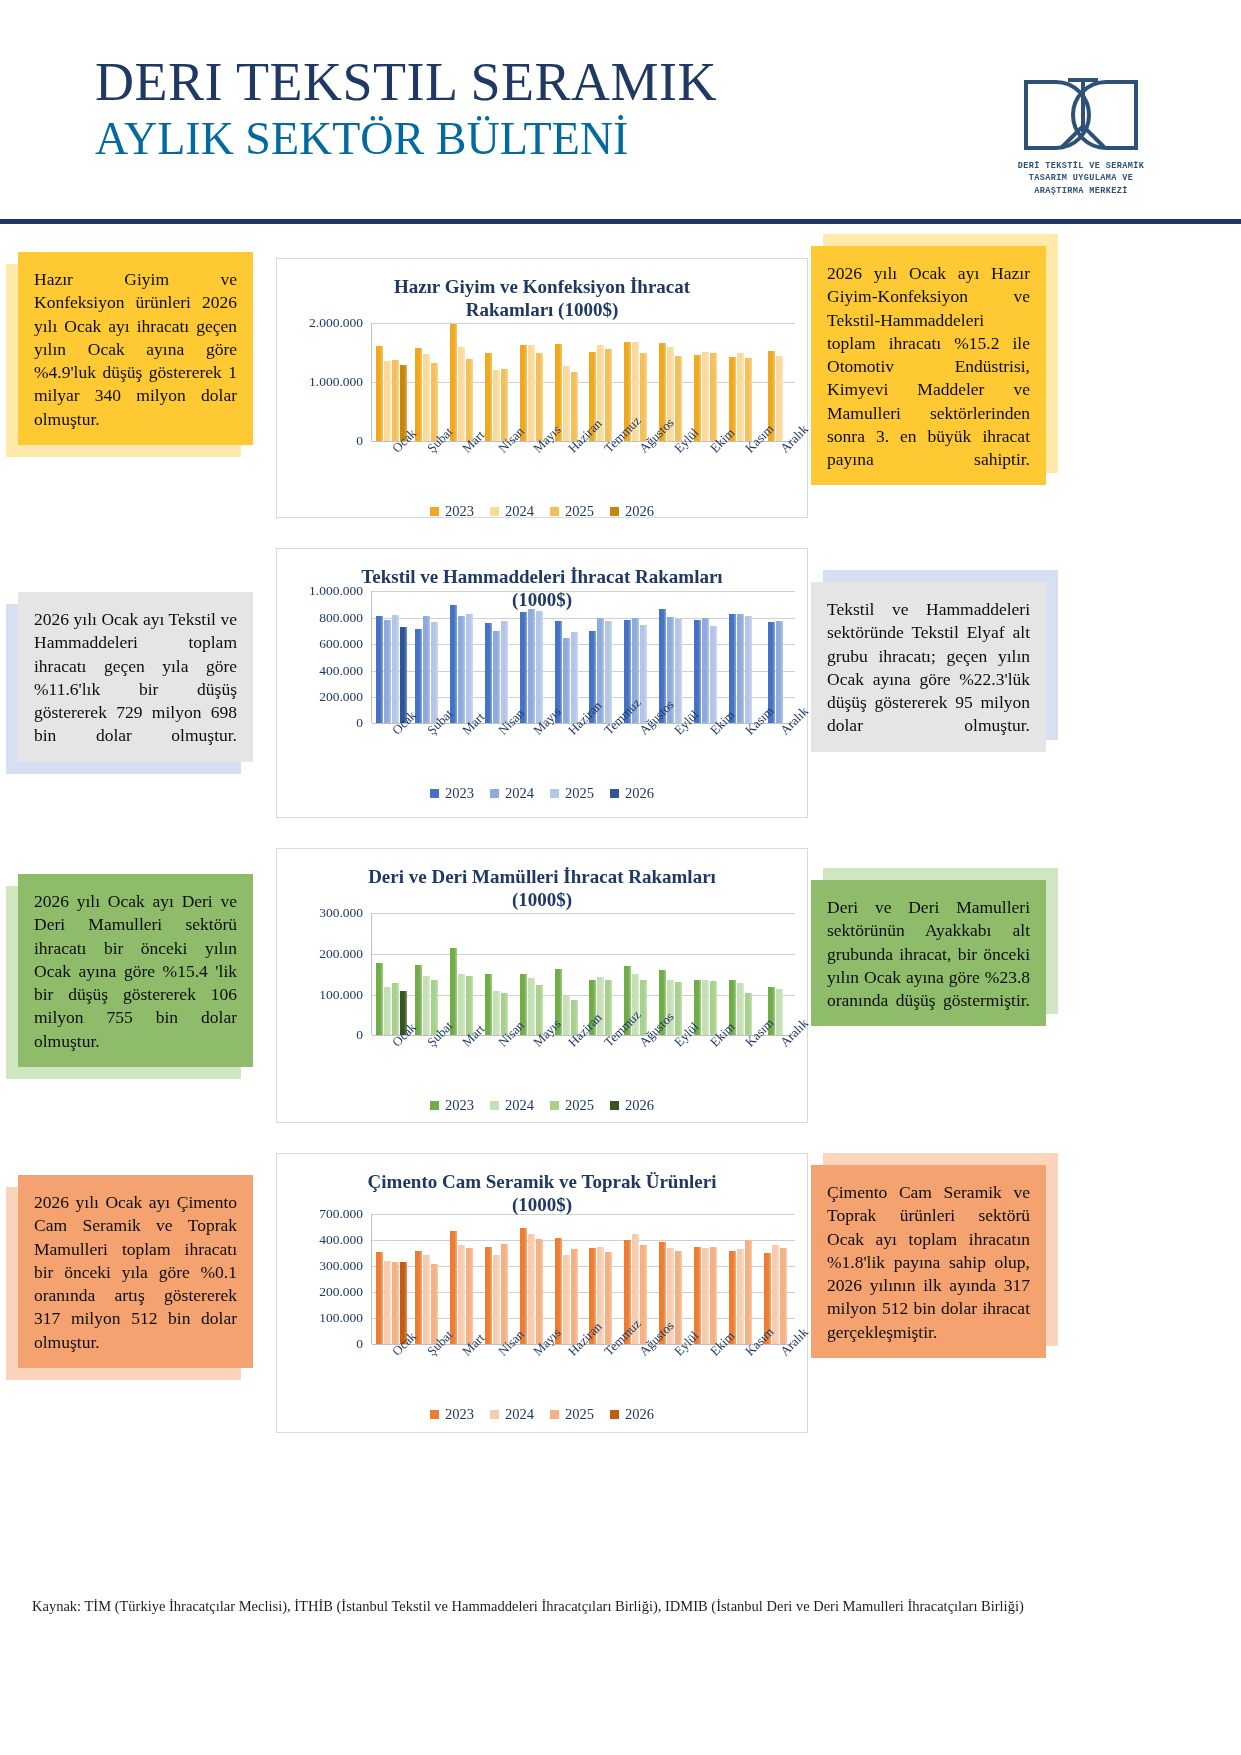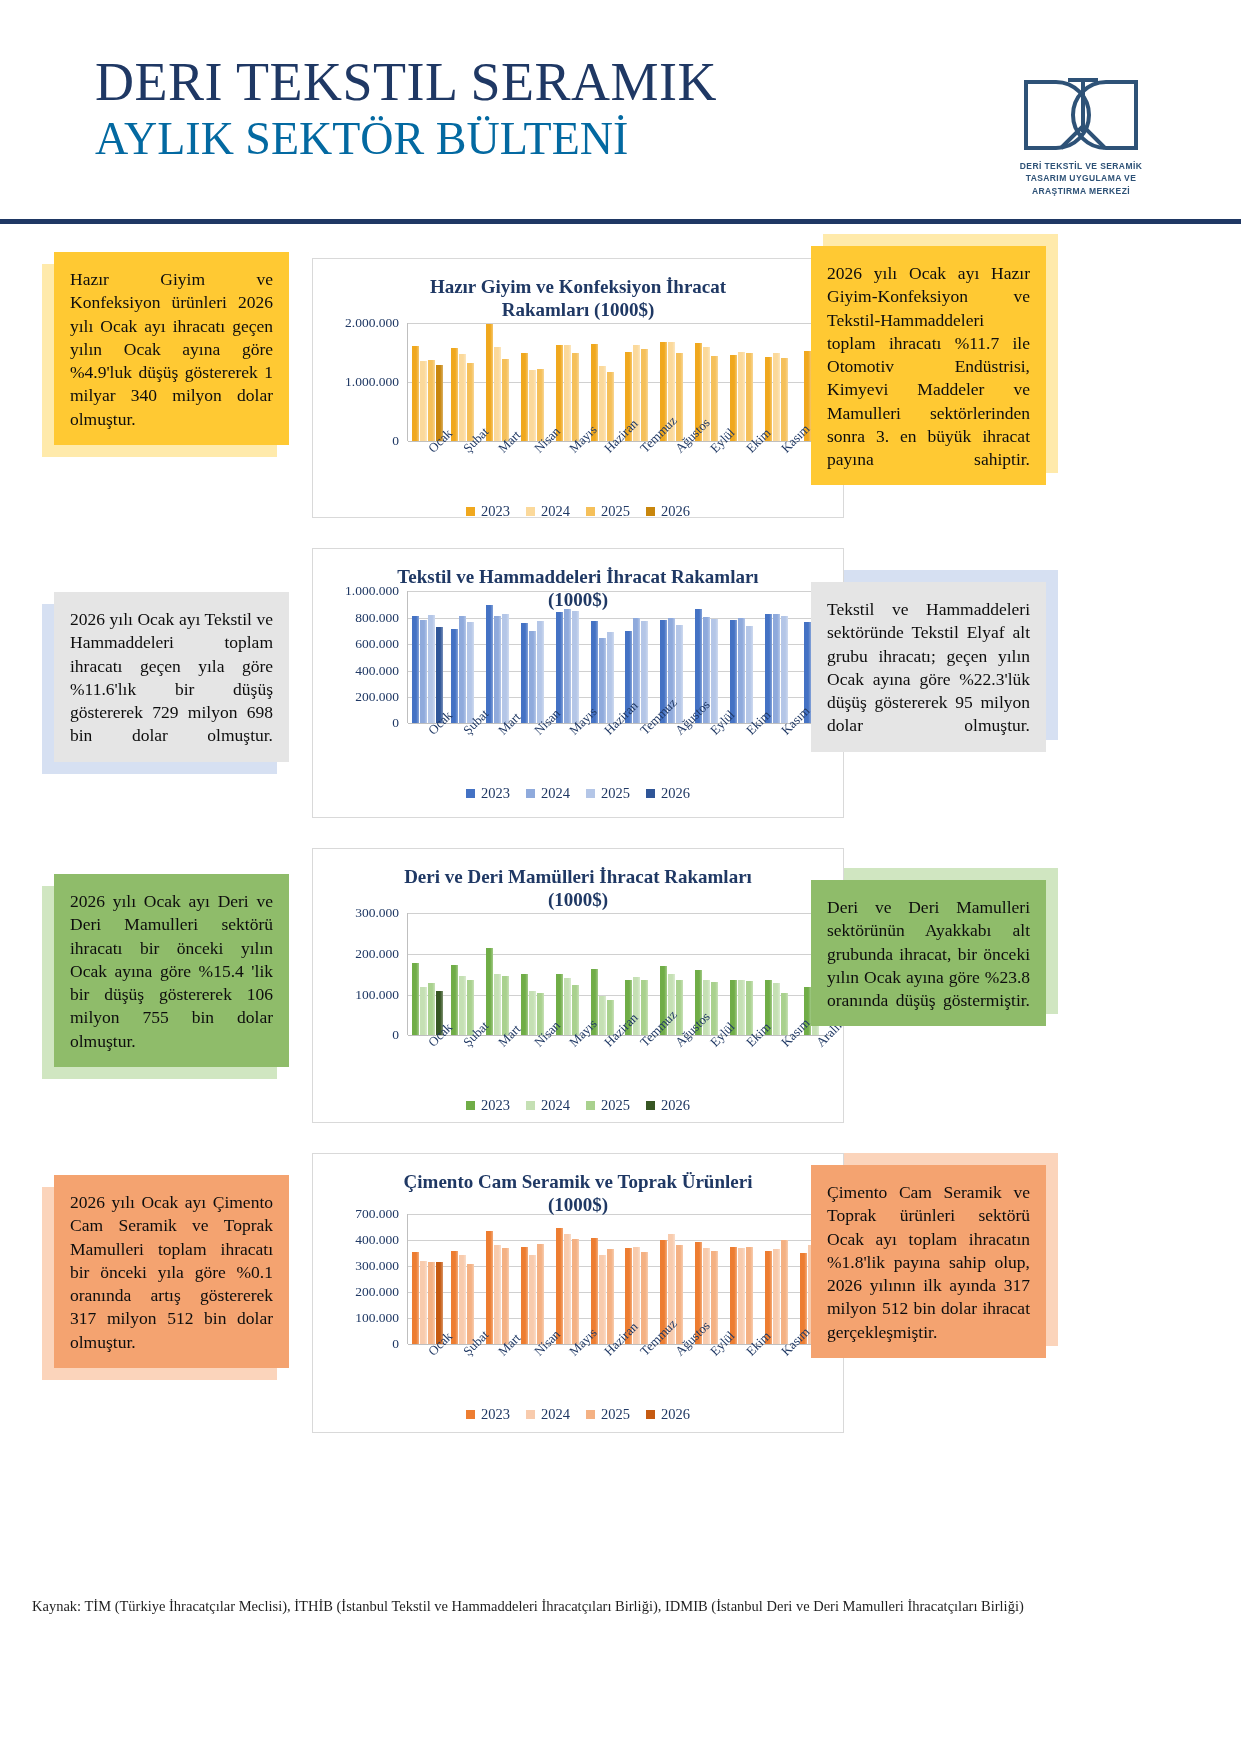--- a/index.html
+++ b/index.html
@@ -25,36 +25,36 @@
     margin:6px 0 0 0; font-family:"Liberation Serif", serif;
   }
   .h-date { font-size:22px; color:#1f1f1f; margin-top:18px; }
 
   .logo-wrap {
     position:absolute; right:85px; top:70px;
     width:150px; text-align:center;
   }
   .logo-mark { width:100%; display:block; }
   .logo-cap {
-    font-family:Liberation Sans, sans-serif;
+    font-family:Liberation Mono, monospace;
     font-size:8.5px; font-weight:700; letter-spacing:0.4px;
     color:#2e5277; line-height:1.45; margin-top:4px;
   }
 
   .rule {
     position:absolute; left:0; right:0; top:219px;
     height:4px; background:#1f3864;
   }
   .rule::after {
     content:""; position:absolute; left:0; right:0; top:4px;
     height:1px; background:#1f3864;
   }
 
   
-  .content { position:absolute; top:232px; left:0; width:1064px;padding-left:36px; }
+  .content { position:absolute; top:232px; left:0; width:1064px; }
   .row { position:relative; width:100%; }
 
   .note {
     position:absolute; width:235px; padding:16px 16px 14px 16px;
     font-size:17.5px; line-height:1.33; text-align:justify;
     text-align-last:justify; color:#0d0d0d;
     font-family:"Liberation Serif", serif;
   }
   .note.left  { left:18px; }
   .note.right { right:18px; }
@@ -272,21 +272,21 @@
             <span class="sw" style="background: rgb(245, 192, 90);"></span>
             <span>2025</span>
           </div>
           <div class="it">
             <span class="sw" style="background: rgb(200, 134, 13);"></span>
             <span>2026</span>
           </div>
         </div>
     </div>
 
-    <div class="note right note-yellow" style="top:14px;">2026 yılı Ocak ayı Hazır Giyim-Konfeksiyon ve Tekstil-Hammaddeleri toplam ihracatı %11.7 ile Otomotiv Endüstrisi, Kimyevi Maddeler ve Mamulleri sektörlerinden sonra 3. en büyük ihracat payına sahiptir.</div>
+    <div class="note right note-yellow" style="top:14px;">2026 yılı Ocak ayı Hazır Giyim-Konfeksiyon ve Tekstil-Hammaddeleri toplam ihracatı %15.2 ile Otomotiv Endüstrisi, Kimyevi Maddeler ve Mamulleri sektörlerinden sonra 3. en büyük ihracat payına sahiptir.</div>
   </div>
 
   <div class="row" style="height:300px;">
     <div class="note left note-blue" style="top:60px;">2026 yılı Ocak ayı Tekstil ve Hammaddeleri toplam ihracatı geçen yıla göre %11.6'lık bir düşüş göstererek 729 milyon 698 bin dolar olmuştur.</div>
 
     <div class="chart-card" style="top:0px; height:270px;">
       <div class="chart-title">
         <div>Tekstil ve Hammaddeleri İhracat Rakamları</div>
         <div>(1000$)</div>
       </div>

